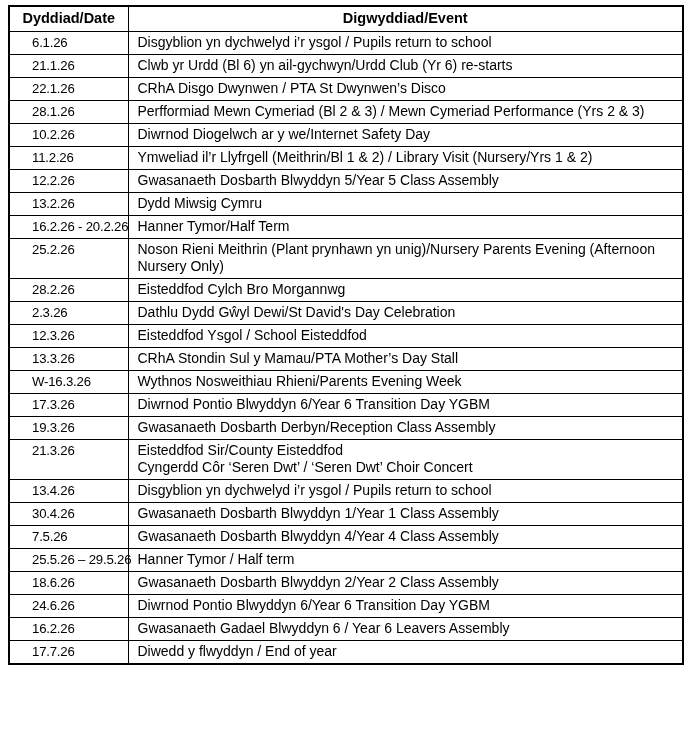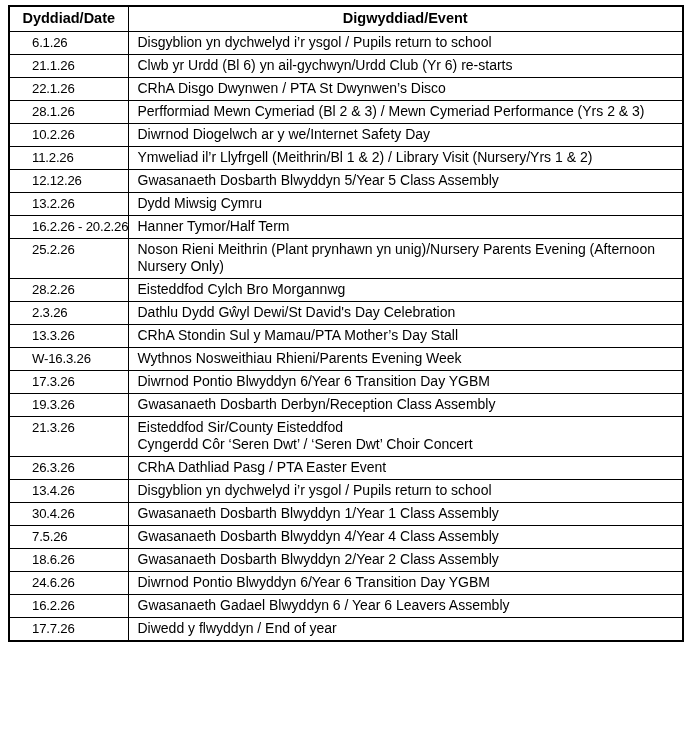--- a/index.html
+++ b/index.html
@@ -88,21 +88,21 @@
     <td class="date-cell">10.2.26</td>
     <td class="event-cell">Diwrnod Diogelwch ar y we/Internet Safety Day</td>
   </tr>
 
   <tr>
     <td class="date-cell">11.2.26</td>
     <td class="event-cell">Ymweliad il’r Llyfrgell (Meithrin/Bl 1 &amp; 2) / Library Visit (Nursery/Yrs 1 &amp; 2)</td>
   </tr>
 
   <tr>
-    <td class="date-cell">12.12.26</td>
+    <td class="date-cell">12.2.26</td>
     <td class="event-cell">Gwasanaeth Dosbarth Blwyddyn 5/Year 5 Class Assembly</td>
   </tr>
 
   <tr>
     <td class="date-cell">13.2.26</td>
     <td class="event-cell">Dydd Miwsig Cymru</td>
   </tr>
 
   <tr>
     <td class="date-cell">16.2.26 - 20.2.26</td>
@@ -119,20 +119,24 @@
     <td class="date-cell">28.2.26</td>
     <td class="event-cell">Eisteddfod Cylch Bro Morgannwg</td>
   </tr>
 
   <tr>
     <td class="date-cell">2.3.26</td>
     <td class="event-cell">Dathlu Dydd Gŵyl Dewi/St David's Day Celebration</td>
   </tr>
 
 
+  <tr>
+    <td class="date-cell">12.3.26</td>
+    <td class="event-cell">Eisteddfod Ysgol / School Eisteddfod</td>
+  </tr>
 
   <tr>
     <td class="date-cell">13.3.26</td>
     <td class="event-cell">CRhA Stondin Sul y Mamau/PTA Mother’s Day Stall</td>
   </tr>
 
   <tr>
     <td class="date-cell">W-16.3.26</td>
     <td class="event-cell">Wythnos Nosweithiau Rhieni/Parents Evening Week</td>
   </tr>
@@ -147,41 +151,41 @@
     <td class="event-cell">Gwasanaeth Dosbarth Derbyn/Reception Class Assembly</td>
   </tr>
 
 
   <tr>
     <td class="date-cell">21.3.26</td>
     <td class="event-cell">Eisteddfod Sir/County Eisteddfod
 Cyngerdd Côr ‘Seren Dwt’ / ‘Seren Dwt’ Choir Concert</td>
   </tr>
 
-  <tr>
-    <td class="date-cell">26.3.26</td>
-    <td class="event-cell">CRhA Dathliad Pasg / PTA Easter Event</td>
-  </tr>
 
 
   <tr>
     <td class="date-cell">13.4.26</td>
     <td class="event-cell">Disgyblion yn dychwelyd i’r ysgol / Pupils return to school</td>
   </tr>
 
   <tr>
     <td class="date-cell">30.4.26</td>
     <td class="event-cell">Gwasanaeth Dosbarth Blwyddyn 1/Year 1 Class Assembly</td>
   </tr>
 
   <tr>
     <td class="date-cell">7.5.26</td>
     <td class="event-cell">Gwasanaeth Dosbarth Blwyddyn 4/Year 4 Class Assembly</td>
   </tr>
 
+  <tr>
+    <td class="date-cell">25.5.26 – 29.5.26</td>
+    <td class="event-cell">Hanner Tymor / Half term</td>
+  </tr>
 
   <tr>
     <td class="date-cell">18.6.26</td>
     <td class="event-cell">Gwasanaeth Dosbarth Blwyddyn 2/Year 2 Class Assembly</td>
   </tr>
 
   <tr>
     <td class="date-cell">24.6.26</td>
     <td class="event-cell">Diwrnod Pontio Blwyddyn 6/Year 6 Transition Day YGBM</td>
   </tr>

